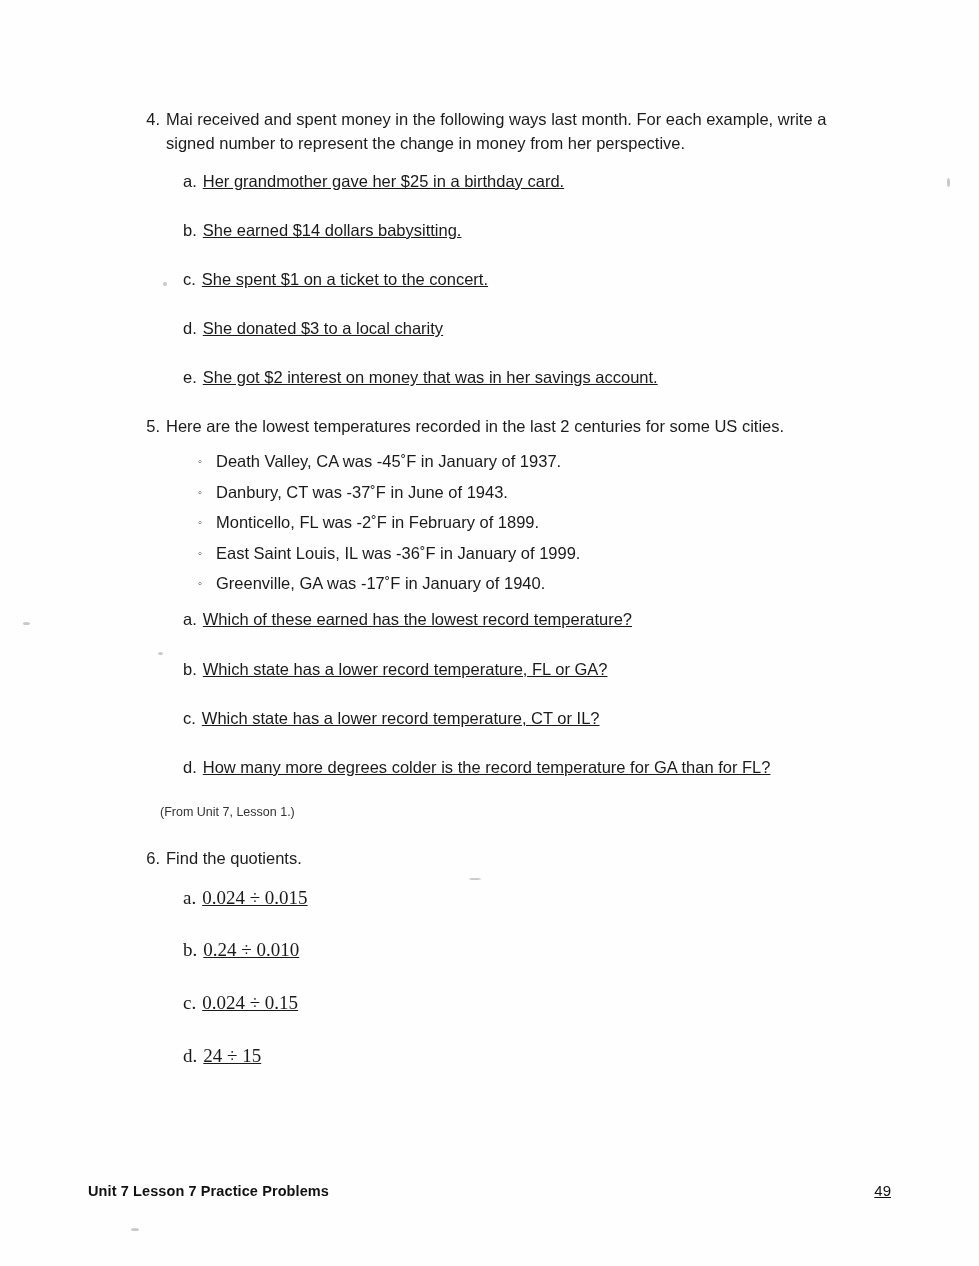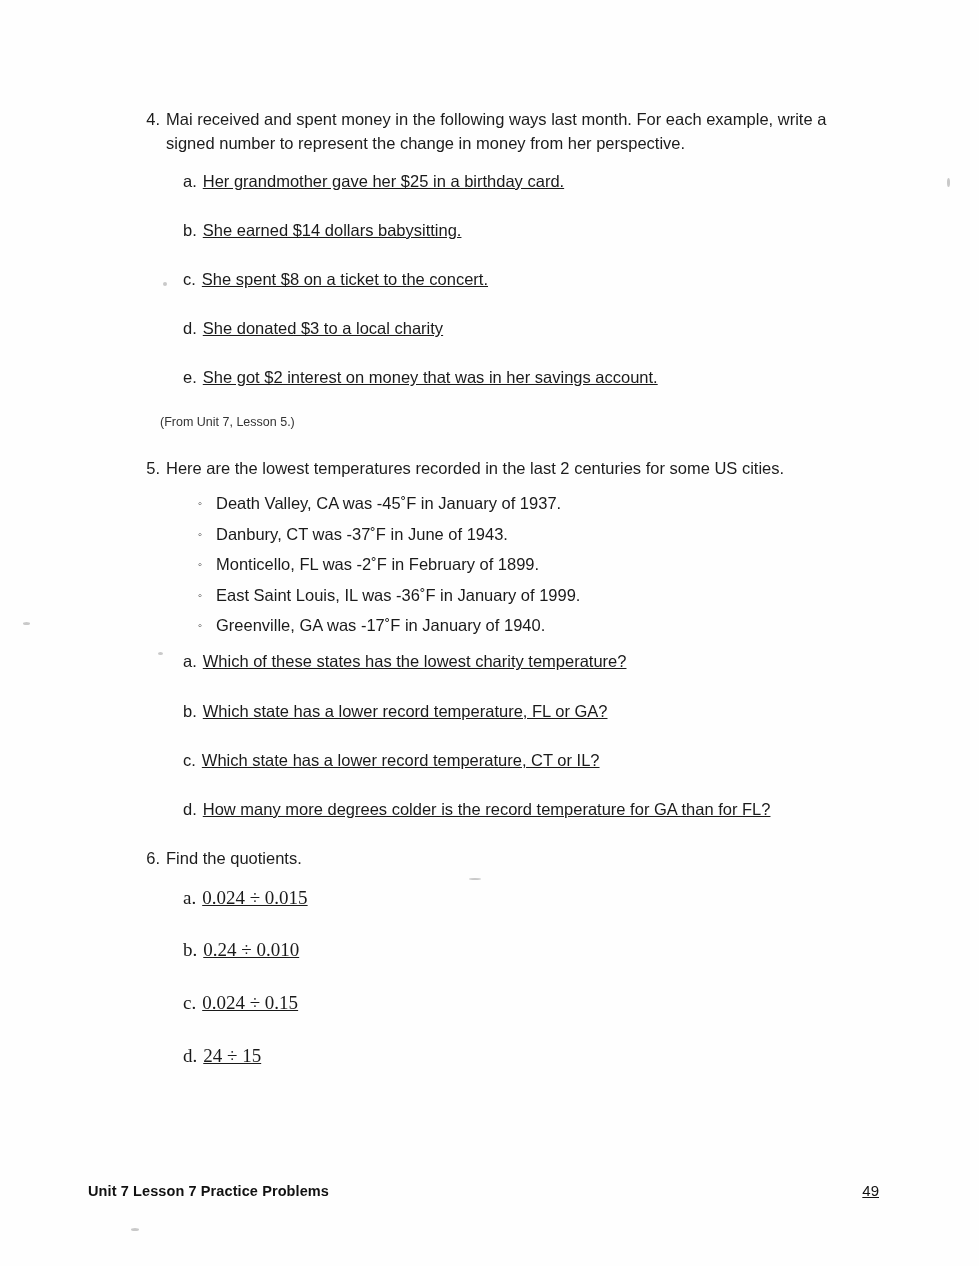--- a/index.html
+++ b/index.html
@@ -106,21 +106,21 @@
     color: #333;
     padding-left: 22px;
     margin-top: 2px;
     margin-bottom: 28px;
   }
 
   
   .footer {
     position: absolute;
     left: 88px;
-    right: 100px;
+    right: 88px;
     top: 1182px;
     display: flex;
     justify-content: space-between;
     align-items: baseline;
     font-size: 14.5px;
   }
   .footer-title {
     font-weight: bold;
     color: #111;
     letter-spacing: 0.1px;
@@ -161,32 +161,31 @@
         <div class="part">
           <span class="part-letter">a.</span>
           <span class="part-body">Her grandmother gave her $25 in a birthday card.</span>
         </div>
         <div class="part">
           <span class="part-letter">b.</span>
           <span class="part-body">She earned $14 dollars babysitting.</span>
         </div>
         <div class="part">
           <span class="part-letter">c.</span>
-          <span class="part-body">She spent $8 on a ticket to the concert.</span>
+          <span class="part-body">She spent $1 on a ticket to the concert.</span>
         </div>
         <div class="part">
           <span class="part-letter">d.</span>
           <span class="part-body">She donated $3 to a local charity</span>
         </div>
         <div class="part">
           <span class="part-letter">e.</span>
           <span class="part-body">She got $2 interest on money that was in her savings account.</span>
         </div>
       </div>
-      <div class="attribution">(From Unit 7, Lesson 5.)</div>
     </div>
 
     <div class="problem">
       <div class="problem-stem">
         <span class="problem-num">5.</span>
         <span class="problem-text">Here are the lowest temperatures recorded in the last 2 centuries for some US cities.</span>
       </div>
 
       <div class="bullets">
         <div class="bullet">
@@ -207,35 +206,36 @@
         </div>
         <div class="bullet">
           <span class="bullet-marker">◦</span>
           <span class="bullet-text">Greenville, GA was -17˚F in January of 1940.</span>
         </div>
       </div>
 
       <div class="parts">
         <div class="part">
           <span class="part-letter">a.</span>
-          <span class="part-body">Which of these states has the lowest charity temperature?</span>
+          <span class="part-body">Which of these earned has the lowest record temperature?</span>
         </div>
         <div class="part">
           <span class="part-letter">b.</span>
           <span class="part-body">Which state has a lower record temperature, FL or GA?</span>
         </div>
         <div class="part">
           <span class="part-letter">c.</span>
           <span class="part-body">Which state has a lower record temperature, CT or IL?</span>
         </div>
         <div class="part">
           <span class="part-letter">d.</span>
           <span class="part-body">How many more degrees colder is the record temperature for GA than for FL?</span>
         </div>
       </div>
+      <div class="attribution">(From Unit 7, Lesson 1.)</div>
     </div>
 
     <div class="problem">
       <div class="problem-stem">
         <span class="problem-num">6.</span>
         <span class="problem-text">Find the quotients.</span>
       </div>
       <div class="parts">
         <div class="part math">
           <span class="part-letter">a.</span>

